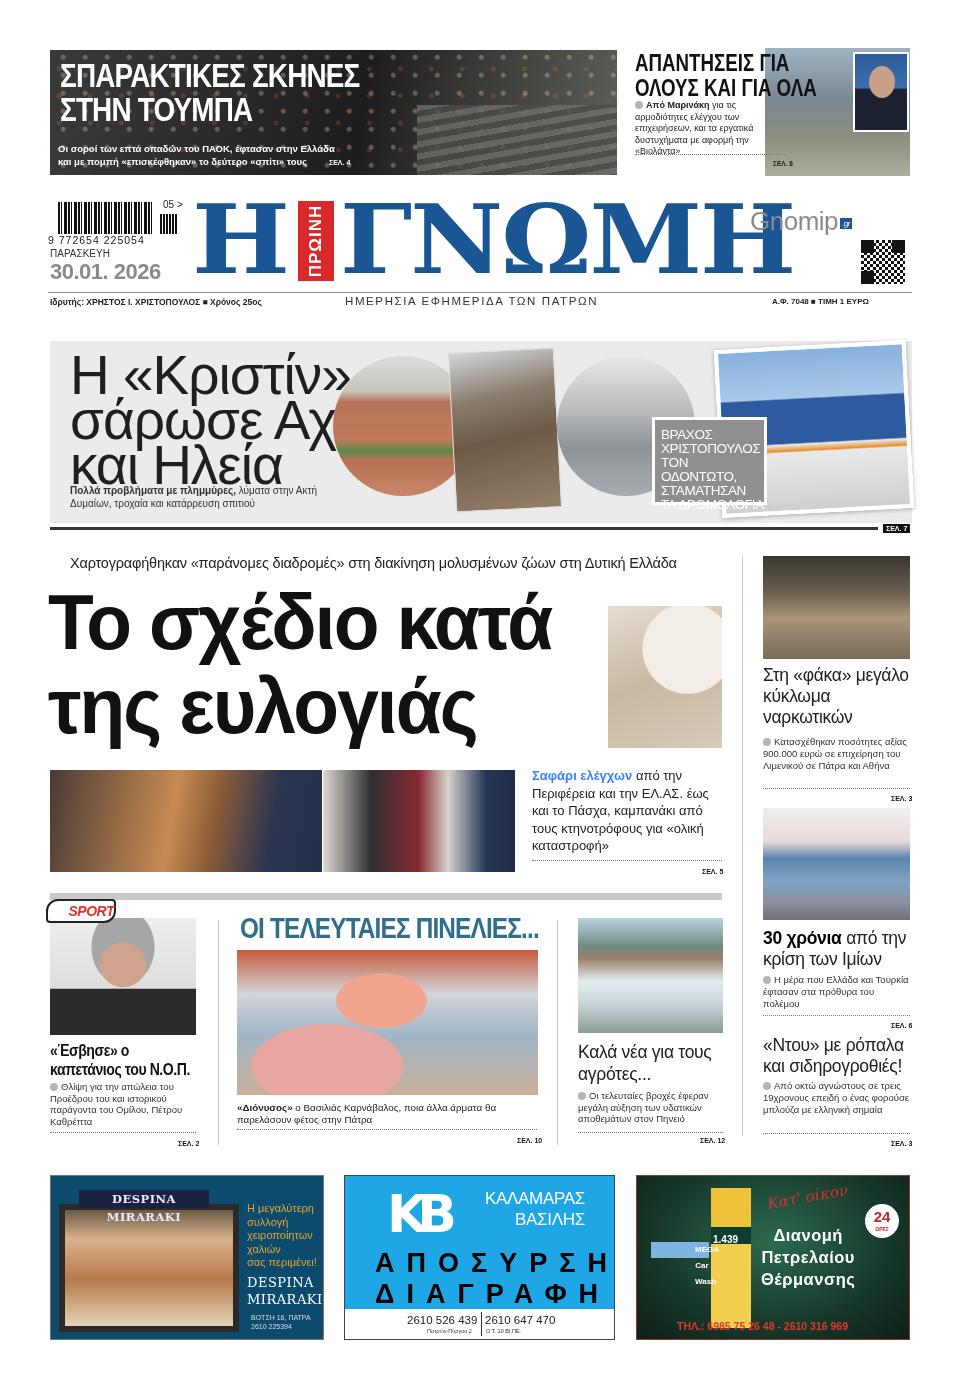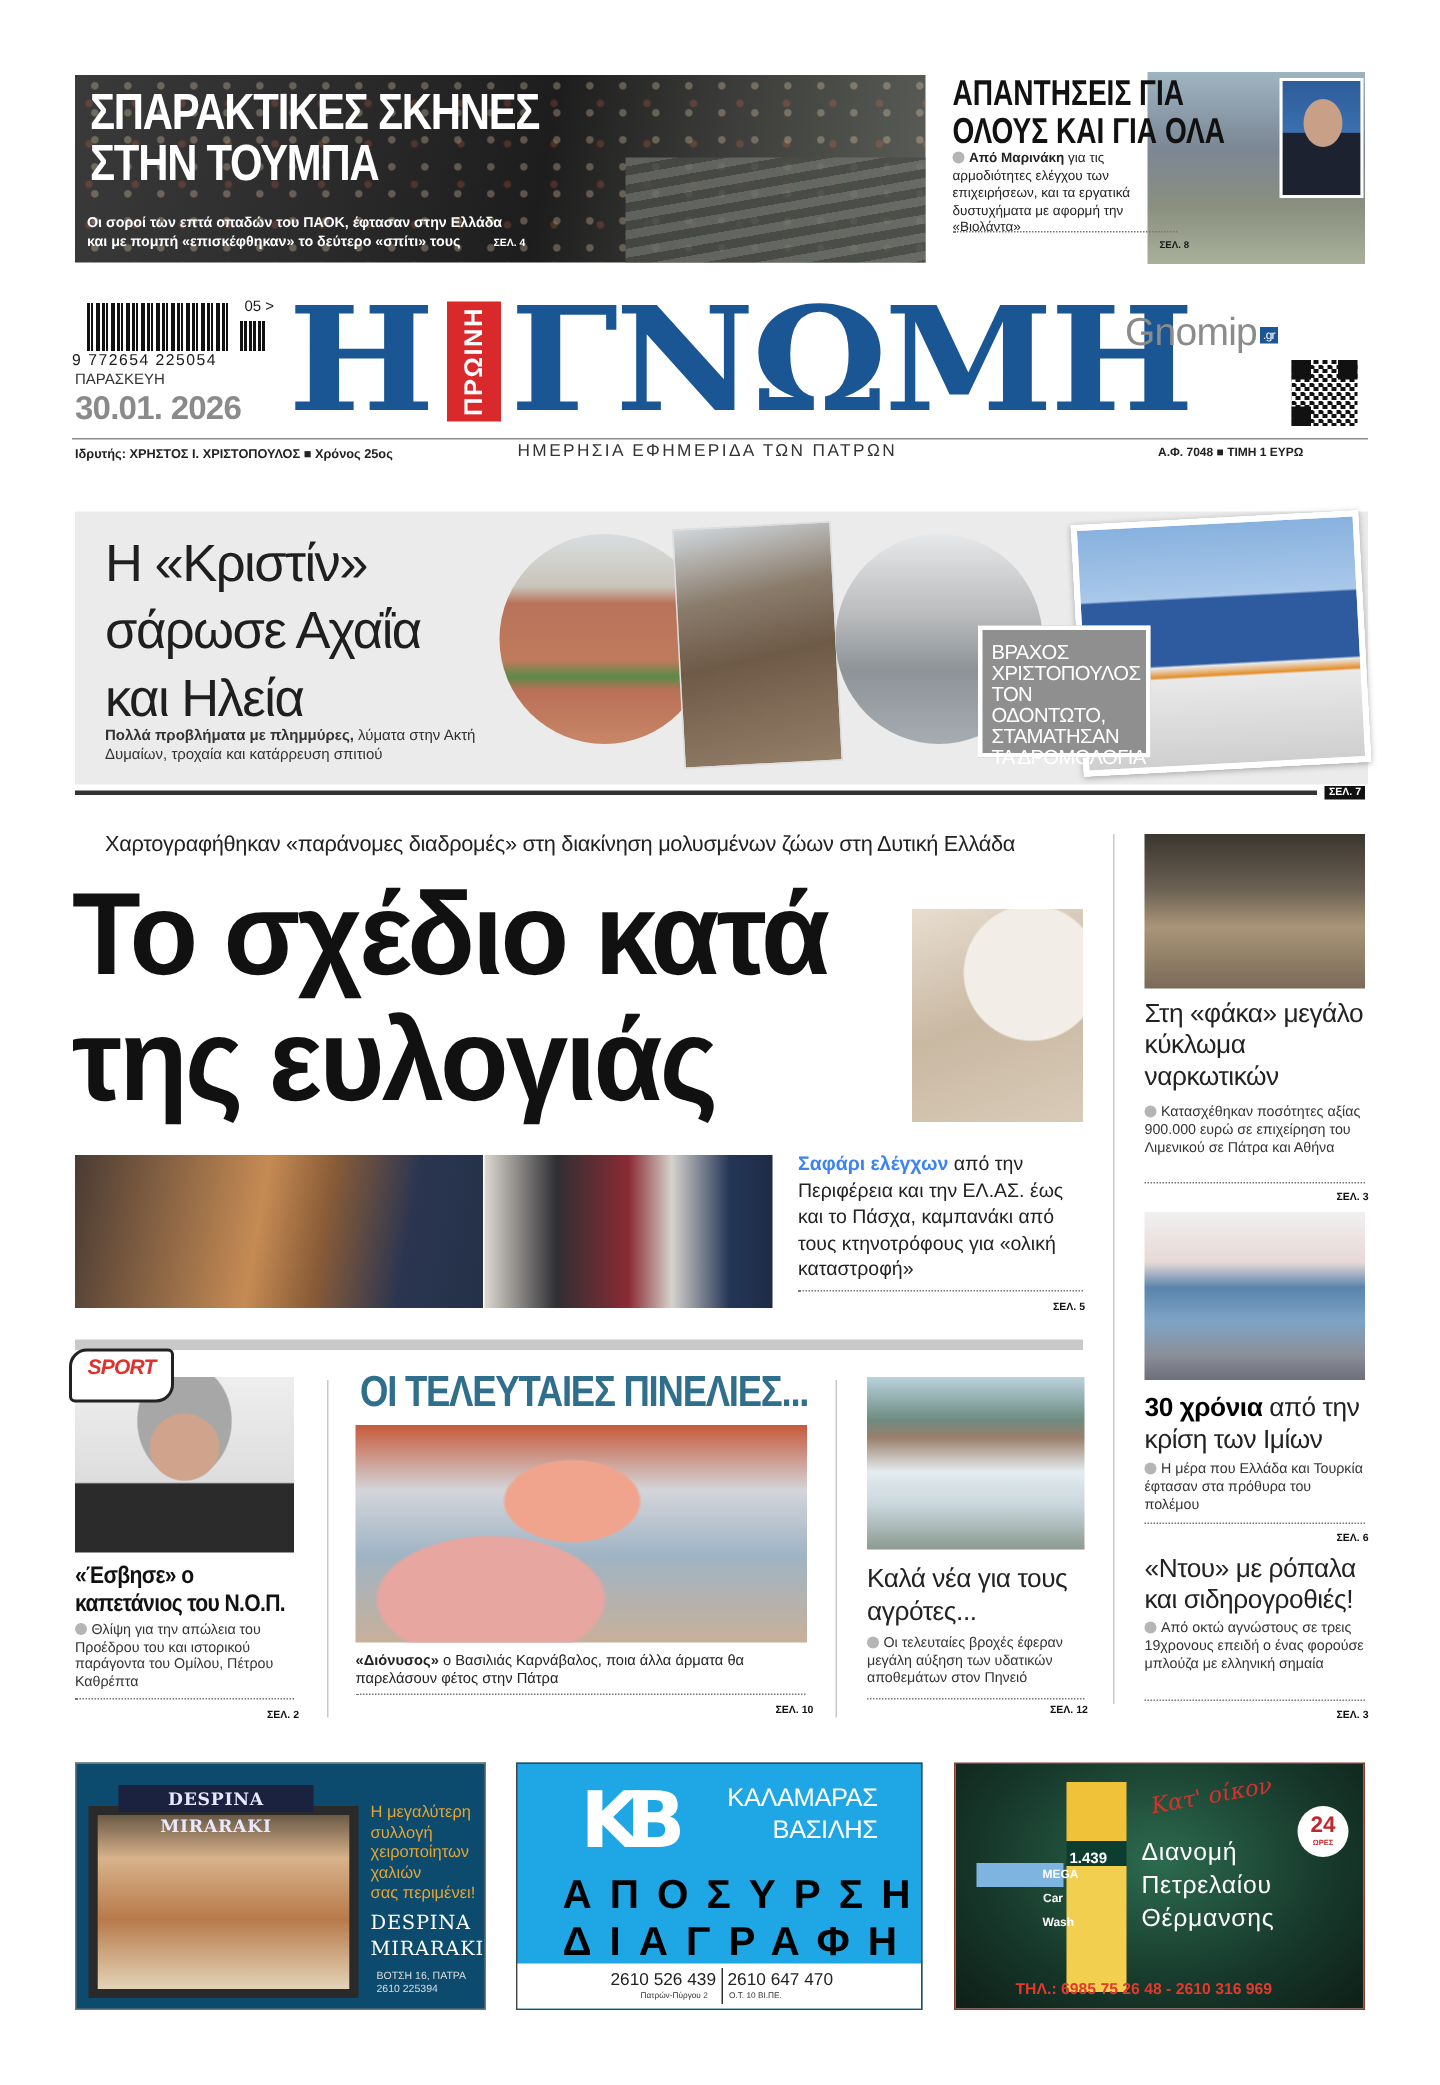--- a/index.html
+++ b/index.html
@@ -58,21 +58,21 @@
       linear-gradient(#111,#111) 31px 0/13px 13px no-repeat,
       linear-gradient(#111,#111) 0 31px/13px 13px no-repeat,
       repeating-conic-gradient(#111 0 25%, #fff 0 50%) 0 0/6px 6px; }
   .mast-rule { left: 48px; top: 292px; width: 864px; height: 1px; background:#8c8c8c; }
   .founder { left: 50px; top: 297px; font-size: 8.5px; font-weight:700; color:#222; }
   .tagline { left: 345px; top: 295px; font-size: 11.5px; letter-spacing: 1.6px; color:#333; }
   .price { left: 772px; top: 297px; font-size: 8px; font-weight:700; color:#222; }
 
   
   .kristin { left: 50px; top: 341px; width: 862px; height: 182px; background:#ebebeb; }
-  .kristin h1 { position:absolute; left:20px; top:12px; font-size:35px; line-height:45px; font-weight:400; color:#1f1f1f; letter-spacing:-1px; }
+  .kristin h1 { position:absolute; left:20px; top:12px; font-size:55px; line-height:45px; font-weight:400; color:#1f1f1f; letter-spacing:-1px; }
   .kristin p { position:absolute; left:20px; top:143px; font-size:10px; line-height:13px; color:#333; width:270px; }
   .circ1 { left: 333px; top: 356px; width: 140px; height: 140px; border-radius:50%;
     background: linear-gradient(180deg,#d9dde0 0%, #c9c4bb 25%, #b8735a 33%, #c07a5c 60%, #5b8a47 68%, #b87057 74%, #c88667 100%); }
   .polaroid { left: 452px; top: 350px; width: 106px; height: 160px; transform: rotate(-3deg);
     background: linear-gradient(170deg,#cfd6dc 0%, #8a7c6c 30%, #6e5a47 55%, #937f68 100%); border:1px solid #ddd; }
   .circ2 { left: 557px; top: 356px; width: 138px; height: 140px; border-radius:50%;
     background: linear-gradient(180deg,#e6e8ea 0%, #b7b9bb 40%, #8d9397 65%, #a6adb2 100%); }
   .train { left: 718px; top: 345px; width: 192px; height: 168px; transform: rotate(-3deg); border:4px solid #fff; box-shadow:0 1px 4px rgba(0,0,0,.3);
     background: linear-gradient(180deg,#88b1de 0%, #a9c8ea 30%, #2e5aa0 31%, #2e5aa0 58%, #e9e9e9 59%, #e58f2b 63%, #e9e9e9 64%, #cfcfcf 100%); }
   .rockbox { left: 652px; top: 417px; width: 115px; height: 88px; background:#8f8f8f; border:3px solid #fff; color:#fff;
@@ -99,22 +99,22 @@
     background: linear-gradient(180deg,#3a362f 0%, #6a5f52 35%, #a99578 60%, #7a6a58 100%); }
   .rc-h { position:absolute; font-size: 17.5px; line-height: 21px; color:#222; font-weight:400; letter-spacing:-.3px; }
   .rc-p { position:absolute; font-size: 9.5px; line-height: 12px; color:#333; }
   .rc-dots { position:absolute; border-top:1px dotted #777; width: 147px; }
   .rc-img2 { left: 763px; top: 808px; width: 147px; height: 112px;
     background: linear-gradient(180deg,#f0f0f0 0%, #e7d9d6 30%, #5a84ad 45%, #7ea3c4 65%, #8b8f9a 85%, #6d6f7a 100%); }
   .col-divider { position:absolute; width:1px; background:#c8c8c8; }
 
   
   .grey-band { left: 50px; top: 893px; width: 672px; height: 7px; background:#c9c9c9; }
-  .sport-badge { left: 46px; top: 899px; width: 70px; height: 36px; border:2px solid #222; border-radius: 12px 4px 12px 4px; background:#fff;
-    color:#1b5ab8; font-weight:700; font-size:14px; font-style:italic; text-align:center; line-height:20px; letter-spacing:-.5px; }
+  .sport-badge { left: 46px; top: 899px; width: 70px; height: 24px; border:2px solid #222; border-radius: 12px 4px 12px 4px; background:#fff;
+    color:#1b5ab8; font-weight:700; font-size:14px; font-style:italic; text-align:right; line-height:20px; letter-spacing:-.5px; }
   .sport-badge span { color:#e0312f; }
   .man { left: 50px; top: 918px; width: 146px; height: 117px;
     background: radial-gradient(ellipse at 50% 40%, #cfa38c 0 22%, transparent 23%), radial-gradient(ellipse at 50% 25%, #a7a7a7 0 30%, transparent 31%), linear-gradient(180deg,#eee 0%, #ddd 60%, #2b2b2b 61%, #2b2b2b 100%); }
   .sub-h { position:absolute; font-size: 16px; line-height: 19px; font-weight:700; color:#111; letter-spacing:-.5px; transform:scaleX(.88); transform-origin:left top; white-space:nowrap; }
   .sub-p { position:absolute; font-size: 9.5px; line-height: 11.5px; color:#333; }
   .carnival-title { left: 240px; top: 912px; font-size: 29px; font-weight:700; color:#2f6f8c; letter-spacing:-1px; transform:scaleX(.84); transform-origin:left top; white-space:nowrap; }
   .carnival-img { left: 237px; top: 950px; width: 301px; height: 145px;
     background: radial-gradient(ellipse at 48% 35%, #f0a48e 0 20%, transparent 21%), radial-gradient(ellipse at 30% 80%, #e7a6a0 0 25%, transparent 26%), linear-gradient(180deg,#c65a3b 0%, #d4d5da 30%, #9fb4c4 60%, #c8b09a 100%); }
   .carnival-p { left: 237px; top: 1102px; width: 300px; font-size: 9.8px; line-height: 12px; color:#222; }
   .dam-img { left: 578px; top: 918px; width: 145px; height: 115px;
@@ -140,21 +140,21 @@
   .ad2 .sub2 { position:absolute; left:141px; top:19px; font-size:5.5px; color:#333; }
   .ad2 .vsep { position:absolute; left:136px; top:3px; width:1px; height:24px; background:#333; }
 
   .ad3 { left: 636px; top: 1175px; width: 274px; height: 165px; background: radial-gradient(ellipse at 50% 40%, #2c6b4f 0%, #17382b 60%, #0e1f18 100%); border:1px solid #8a3b2b; }
   .ad3 .pylon { position:absolute; left:74px; top:12px; width:40px; height:140px; background: linear-gradient(180deg,#f0c23a 0 28%, #0d3d2e 28% 40%, #f3cf50 40% 100%); }
   .ad3 .price1 { position:absolute; left:76px; top:58px; font-size:10px; font-weight:700; color:#fff; }
   .ad3 .mega { position:absolute; left:14px; top:66px; width:58px; height:16px; background:#7db4e0; color:#fff; font-size:8px; font-weight:700; text-align:center; line-height:16px;padding-left:44px; }
   .ad3 .katoikon { position:absolute; left:130px; top:12px; font-family:"DejaVu Serif",serif; font-style:italic; font-size:15px; color:#d8322c; transform:rotate(-10deg); }
   .ad3 .clock { position:absolute; left:228px; top:28px; width:34px; height:34px; border-radius:50%; background:#fff; color:#c0262b; text-align:center; font-weight:700; font-size:15px; line-height:26px; }
   .ad3 .clock small { position:absolute; left:0; top:22px; width:100%; font-size:5px; line-height:6px; color:#c0262b; }
-  .ad3 .service { position:absolute; left:124px; top:48px; font-size:16.5px; line-height:22px; color:#fff; font-weight:400; letter-spacing:.5px; }
+  .ad3 .service { position:absolute; left:124px; top:48px; font-size:16.5px; line-height:22px; color:#fff; font-weight:700; letter-spacing:.5px;text-align:center; }
   .ad3 .tel { position:absolute; left:40px; top:144px; font-size:10.5px; font-weight:700; color:#e23a2d; white-space:nowrap; }
 </style>
 </head>
 <body>
 
 <div class="abs teaser-left">
   <div class="crowd"></div>
   <div class="bldg"></div>
   <h2><span>ΣΠΑΡΑΚΤΙΚΕΣ ΣΚΗΝΕΣ</span><br><span>ΣΤΗΝ ΤΟΥΜΠΑ</span></h2>
   <p><span>Οι σοροί των επτά οπαδών του ΠΑΟΚ, έφτασαν στην Ελλάδα</span><br><span>και με πομπή «επισκέφθηκαν» το δεύτερο «σπίτι» τους</span><span class="pg">ΣΕΛ. 4</span></p>

